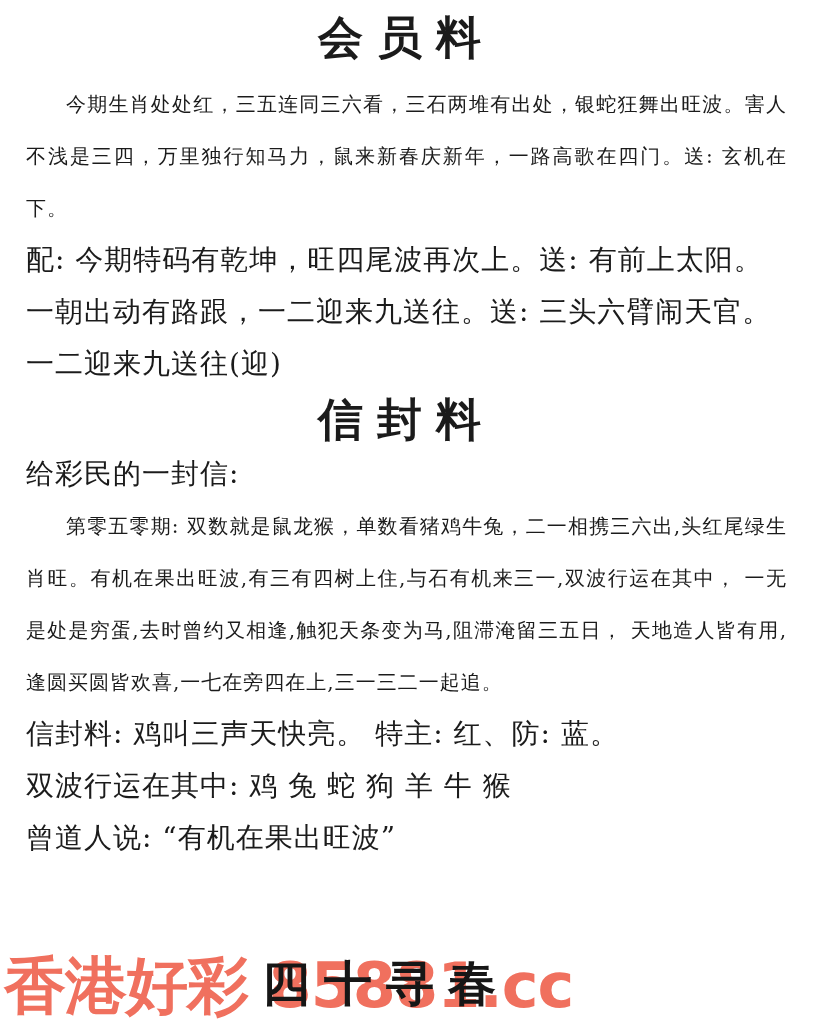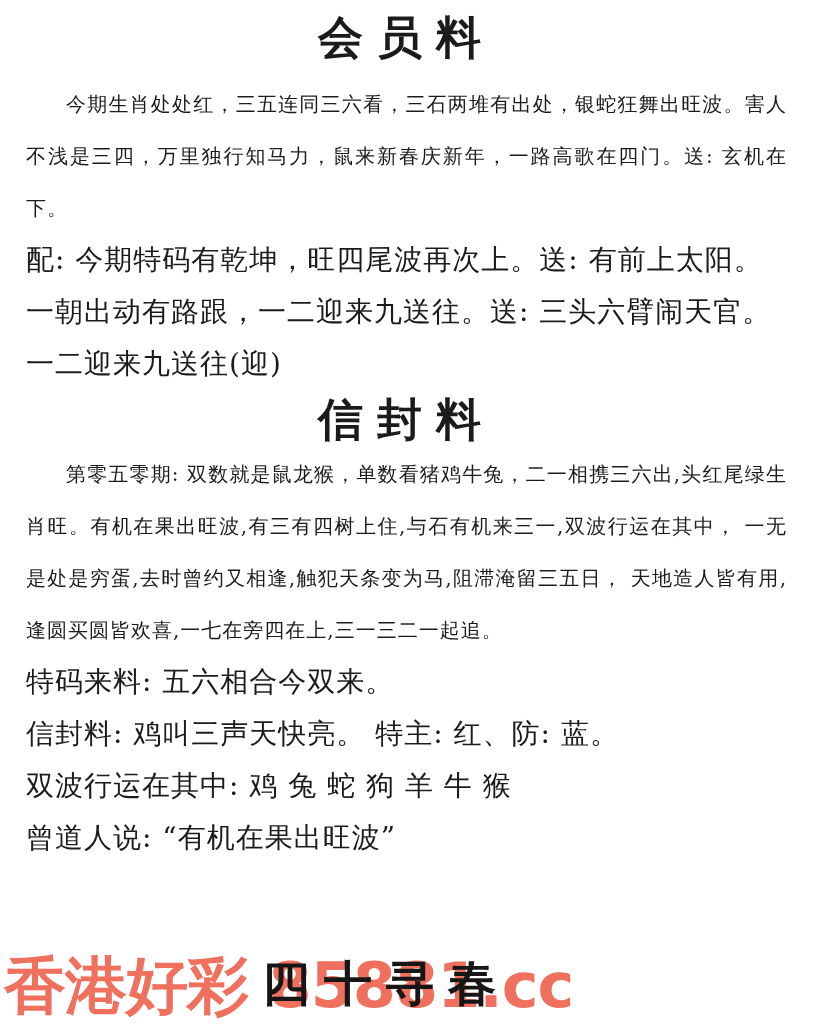--- a/index.html
+++ b/index.html
@@ -70,24 +70,24 @@
     <p class="para indent">今期生肖处处红，三五连同三六看，三石两堆有出处，银蛇狂舞出旺波。害人不浅是三四，万里独行知马力，鼠来新春庆新年，一路高歌在四门。送: 玄机在下。</p>
 
     <div class="line">配: 今期特码有乾坤，旺四尾波再次上。送: 有前上太阳。</div>
 
     <div class="line">一朝出动有路跟，一二迎来九送往。送: 三头六臂闹天官。</div>
 
     <div class="line">一二迎来九送往(迎)</div>
 
     <div class="h-title h2">信封料</div>
 
+    <div class="line">给彩民的一封信:</div>
 
     <p class="para indent">第零五零期: 双数就是鼠龙猴，单数看猪鸡牛兔，二一相携三六出,头红尾绿生肖旺。有机在果出旺波,有三有四树上住,与石有机来三一,双波行运在其中， 一无是处是穷蛋,去时曾约又相逢,触犯天条变为马,阻滞淹留三五日， 天地造人皆有用,逢圆买圆皆欢喜,一七在旁四在上,三一三二一起追。</p>
 
-    <div class="line">特码来料: 五六相合今双来。</div>
 
     <div class="line">信封料: 鸡叫三声天快亮。 特主: 红、防: 蓝。</div>
 
     <div class="line">双波行运在其中: 鸡 兔 蛇 狗 羊 牛 猴</div>
 
     <div class="line">曾道人说: “有机在果出旺波”</div>
 
   </div>
 
   <div class="bottom-title">四十寻春</div>

